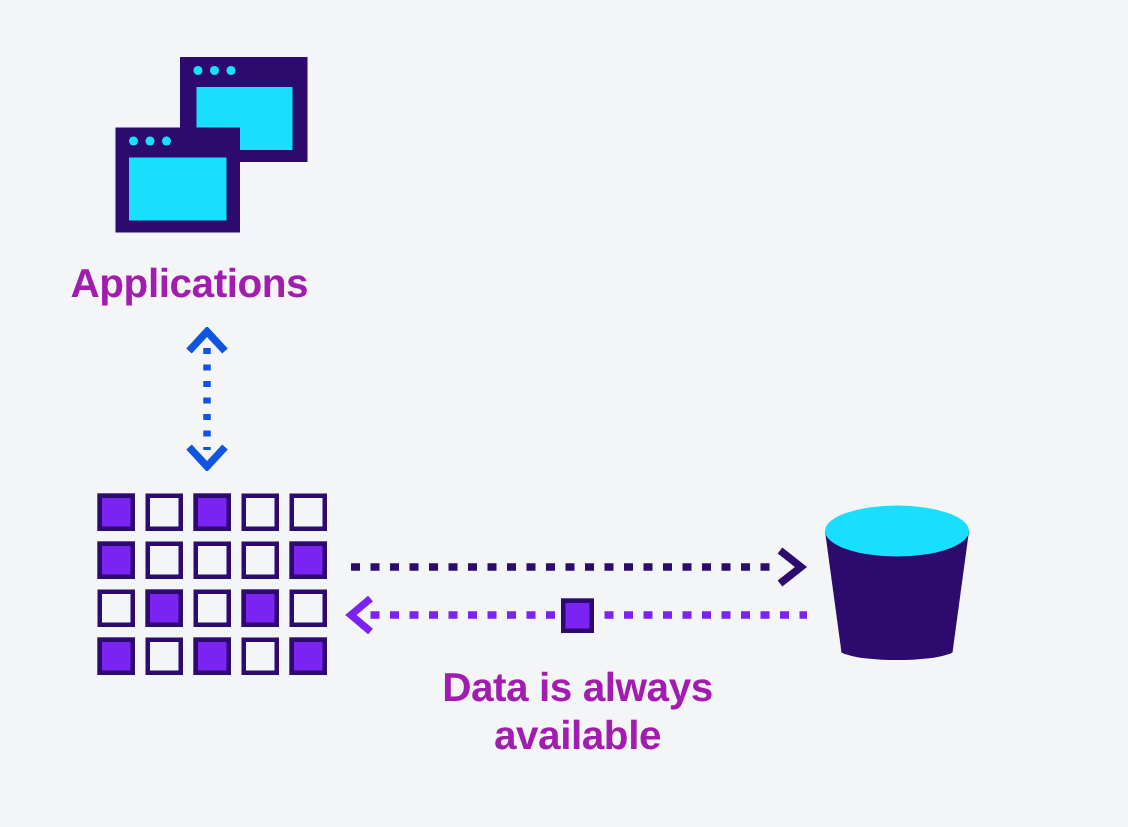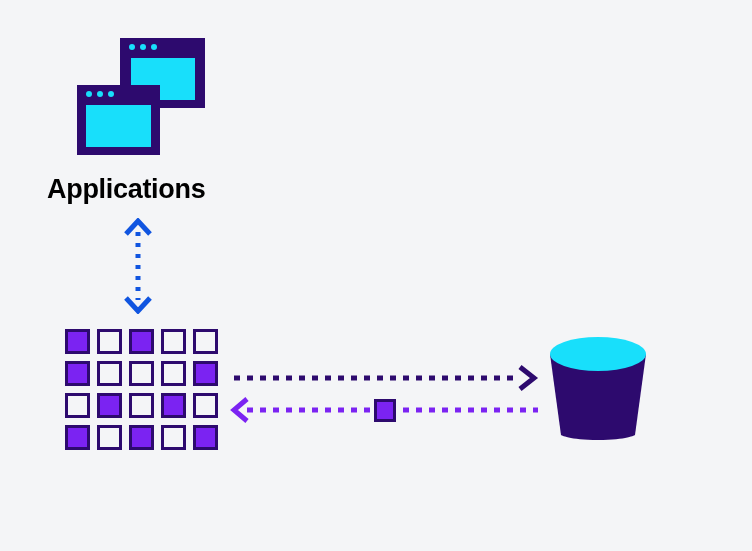--- a/index.html
+++ b/index.html
@@ -71,21 +71,21 @@
   }
   .dot {
     width: 6px;
     height: 6px;
     border-radius: 50%;
     background: #18dffb;
   }
 
   
   .label-blue {
-    color: #000000;
+    color: #a21caf;
     font-weight: bold;
     letter-spacing: -0.3px;
   }
   #applications-label {
     left: 47px;
     top: 172px;
     font-size: 27px;
     line-height: 34px;
   }
   #availability-label {
@@ -212,19 +212,23 @@
 
     <line x1="6" y1="16" x2="292" y2="16" stroke="#2d0a6e" stroke-width="5" stroke-dasharray="6 7" stroke-linecap="butt"></line>
     <polyline points="292,5 306,16 292,27" fill="none" stroke="#2d0a6e" stroke-width="5" stroke-linejoin="miter" stroke-linecap="butt"></polyline>
 
     <line x1="19" y1="48" x2="310" y2="48" stroke="#7b23f2" stroke-width="5" stroke-dasharray="6 7" stroke-linecap="butt"></line>
     <polyline points="19,37 6,48 19,59" fill="none" stroke="#7b23f2" stroke-width="5" stroke-linejoin="miter" stroke-linecap="butt"></polyline>
   </svg>
 
   <div class="abs" id="transit-square"></div>
 
+  <div class="abs label-blue" id="availability-label">
+    <div>Data is always</div>
+    <div>available</div>
+  </div>
 
   <svg class="abs" id="data-bucket" viewBox="0 0 106 108">
     <path d="M5,22 C5,22 16,103 16,103 C16,103 24,108 53,108 C82,108 90,103 90,103 C90,103 101,22 101,22 Z" fill="#2d0a6e"></path>
     <ellipse cx="53" cy="22" rx="48" ry="17" fill="#18dffb"></ellipse>
   </svg>
 
 </div>
 
 </body></html>

